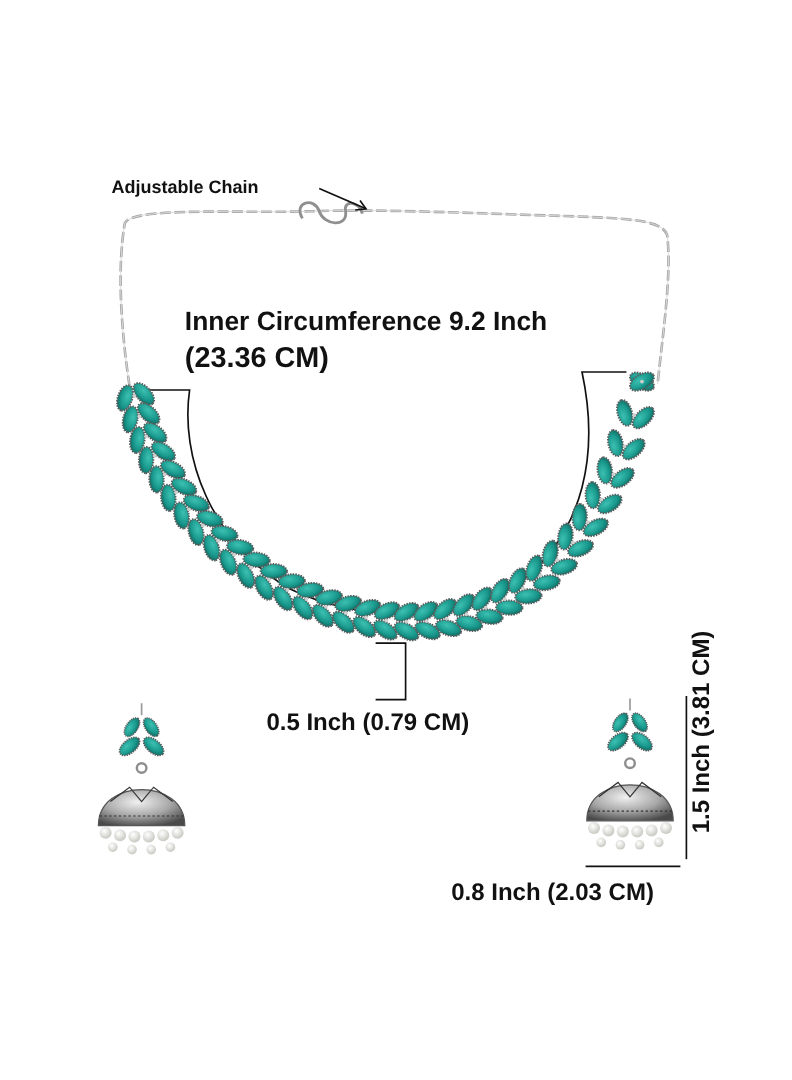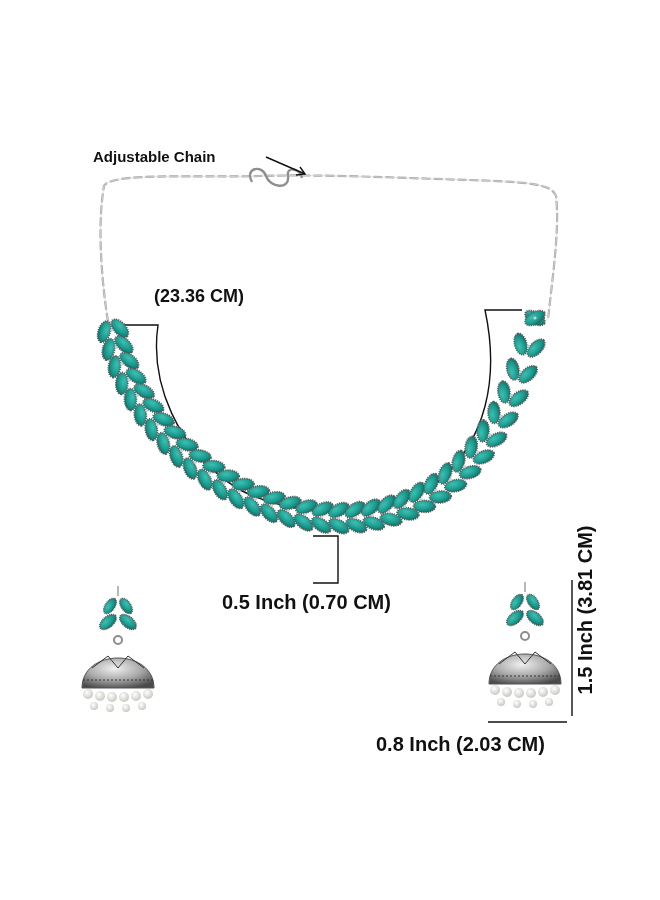--- a/index.html
+++ b/index.html
@@ -9,21 +9,21 @@
     .label {
       position: absolute;
       font-family: "Liberation Sans", sans-serif;
       font-weight: bold;
       color: #111111;
       white-space: nowrap;
       line-height: 1;
     }
     .lbl-chain { left: 93px; top: 149px; font-size: 15px; }
     .lbl-circ1 { left: 154px; top: 257px; font-size: 22px; }
-    .lbl-circ2 { left: 154px; top: 287px; font-size: 18px; }
+    .lbl-circ2 { left: 154px; top: 287px; font-size: 24px; }
     .lbl-width { left: 222px; top: 592px; font-size: 20px; }
     .lbl-ear-w { left: 376px; top: 734px; font-size: 20px; }
     .lbl-ear-h {
       left: 470px; top: 600px; font-size: 20px;
       transform: rotate(-90deg);
       transform-origin: center center;
       width: 230px; text-align: center;
     }
   </style>
 </head>
@@ -230,17 +230,18 @@
 
     <g>
       <line x1="572" y1="580" x2="572" y2="716" stroke="#111" stroke-width="1.4"></line>
     </g>
     <g>
       <line x1="488" y1="722" x2="567" y2="722" stroke="#111" stroke-width="1.4"></line>
     </g>
   </svg>
 
   <div class="label lbl-chain">Adjustable Chain</div>
+  <div class="label lbl-circ1">Inner Circumference 9.2 Inch</div>
   <div class="label lbl-circ2">(23.36 CM)</div>
-  <div class="label lbl-width">0.5 Inch (0.70 CM)</div>
+  <div class="label lbl-width">0.5 Inch (0.79 CM)</div>
   <div class="label lbl-ear-w">0.8 Inch (2.03 CM)</div>
   <div class="label lbl-ear-h">1.5 Inch (3.81 CM)</div>
 </div>
 
 </body></html>

